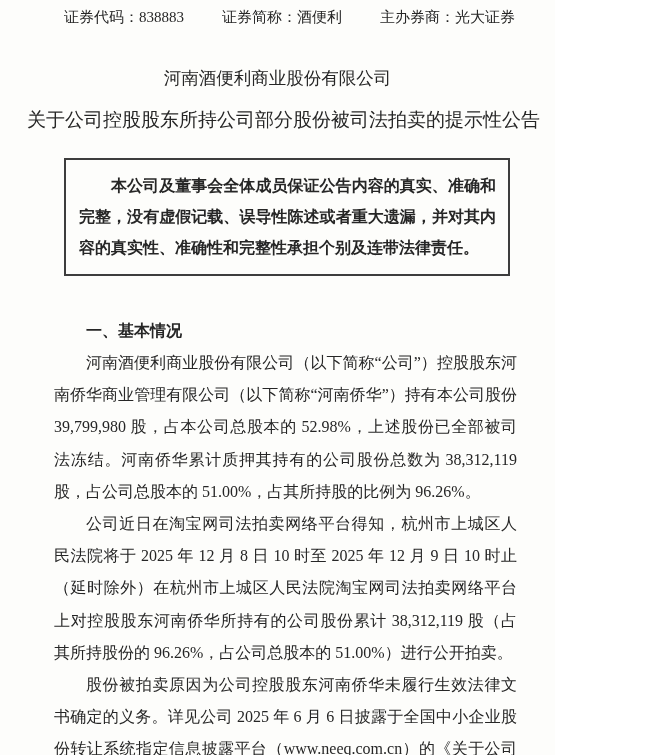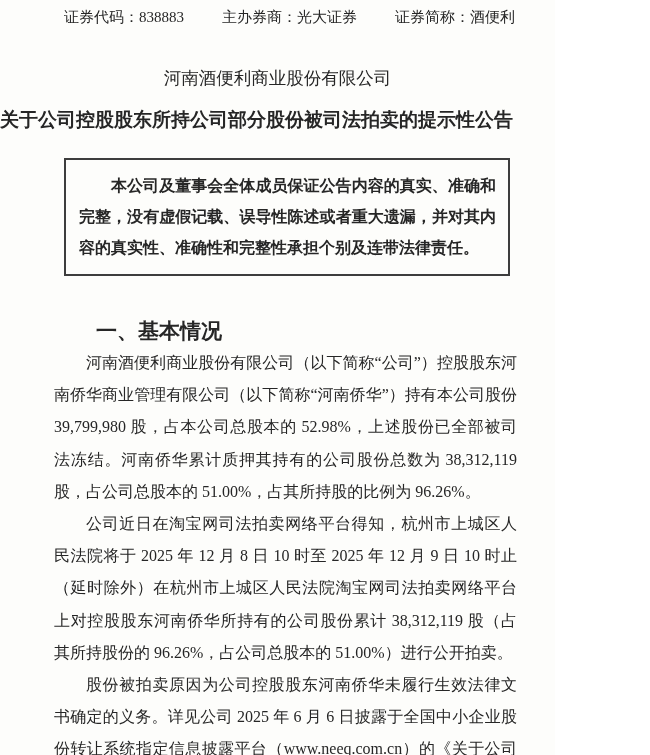--- a/index.html
+++ b/index.html
@@ -24,61 +24,62 @@
   }
   .header-item { display: inline-block; }
   .title-company {
     text-align: center;
     font-weight: normal;
     font-size: 17.5px;
     line-height: 24px;
     margin-top: 38px;
   }
   .title-subject {
-    text-align: left;
-    font-weight: bold;
+    text-align: center;
+    font-weight: normal;
     font-size: 19px;
     line-height: 26px;
     margin-top: 17px;
+    margin-left: 12px;
   }
   .disclaimer-box {
     margin: 25px 45px 0 64px;
     border: 2px solid #3d3d3d;
     padding: 10px 12px 11px 13px;
     font-weight: bold;
     font-size: 16px;
     line-height: 31px;
     text-align: justify;
     text-indent: 2em;
     box-sizing: border-box;
   }
   .section-heading {
     font-weight: bold;
-    font-size: 21px;
+    font-size: 16px;
     line-height: 32px;
     margin: 39px 38px 0 54px;
     text-indent: 2em;
   }
   .body-text {
     margin: 0 38px 0 54px;
     font-size: 16px;
     line-height: 32.2px;
     text-align: justify;
   }
   .body-text p { margin: 0; text-indent: 2em; }
 </style>
 </head>
 <body>
 
 <div class="page">
 
   <div class="header-row">
     <span class="header-item"><span>证券代码：</span><span>838883</span></span>
+    <span class="header-item"><span>证券简称：</span><span>酒便利</span></span>
     <span class="header-item"><span>主办券商：</span><span>光大证券</span></span>
-    <span class="header-item"><span>证券简称：</span><span>酒便利</span></span>
   </div>
 
   <div class="title-company">河南酒便利商业股份有限公司</div>
 
   <div class="title-subject">关于公司控股股东所持公司部分股份被司法拍卖的提示性公告</div>
 
   <div class="disclaimer-box">本公司及董事会全体成员保证公告内容的真实、准确和完整，没有虚假记载、误导性陈述或者重大遗漏，并对其内容的真实性、准确性和完整性承担个别及连带法律责任。</div>
 
   <div class="section-heading">一、基本情况</div>
 

